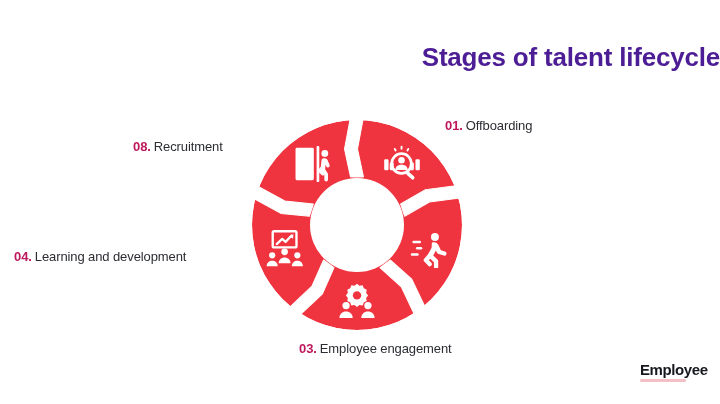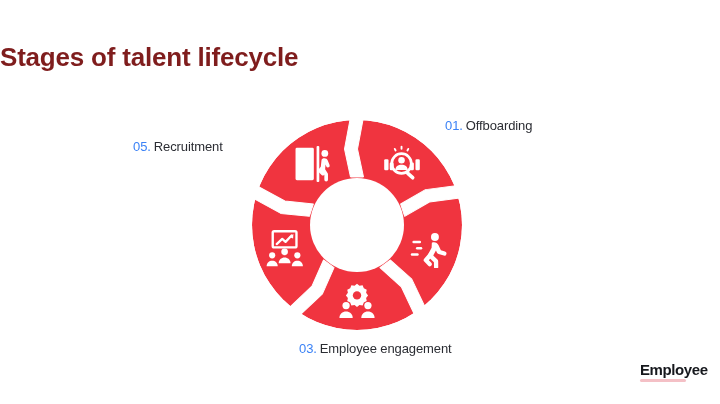--- a/index.html
+++ b/index.html
@@ -18,25 +18,25 @@
     background: #ffffff;
     overflow: hidden;
   }
 
   
   #page-title {
     position: absolute;
     left: 0;
     top: 42px;
     width: 720px;
-    text-align: left;
+    text-align: right;
     font-size: 26px;
     font-weight: 700;
     letter-spacing: -0.2px;
-    color: #7f1d1d;
+    color: #4c1d95;
   }
 
   
   #donut-wrap {
     position: absolute;
     left: 245px;
     top: 113px;
     width: 224px;
     height: 224px;
   }
@@ -56,22 +56,22 @@
   
   .stage-label {
     position: absolute;
     font-size: 13px;
     font-weight: 500;
     color: #2b2d33;
     white-space: nowrap;
     letter-spacing: -0.1px;
   }
   .stage-label .num {
-    color: #3b82f6;
-    font-weight: 400;
+    color: #be185d;
+    font-weight: 700;
     margin-right: 3px;
   }
   #label-01 { left: 445px; top: 118px; }
   #label-02 { left: 475px; top: 249px; }
   #label-03 { left: 299px; top: 341px; }
   #label-04 { left: 14px;  top: 249px; }
   #label-05 { left: 133px; top: 139px; }
 
   
   #logo {
@@ -220,23 +220,26 @@
 
   <div class="stage-label" id="label-01">
     <span class="num">01.</span><span>Offboarding</span>
   </div>
 
 
   <div class="stage-label" id="label-03">
     <span class="num">03.</span><span>Employee engagement</span>
   </div>
 
+  <div class="stage-label" id="label-04">
+    <span class="num">04.</span><span>Learning and development</span>
+  </div>
 
   <div class="stage-label" id="label-05">
-    <span class="num">05.</span><span>Recruitment</span>
+    <span class="num">08.</span><span>Recruitment</span>
   </div>
 
   <div id="logo">
     <div id="logo-text">Employee</div>
     <div id="logo-underline"></div>
   </div>
 
 </div>
 
 </body></html>

